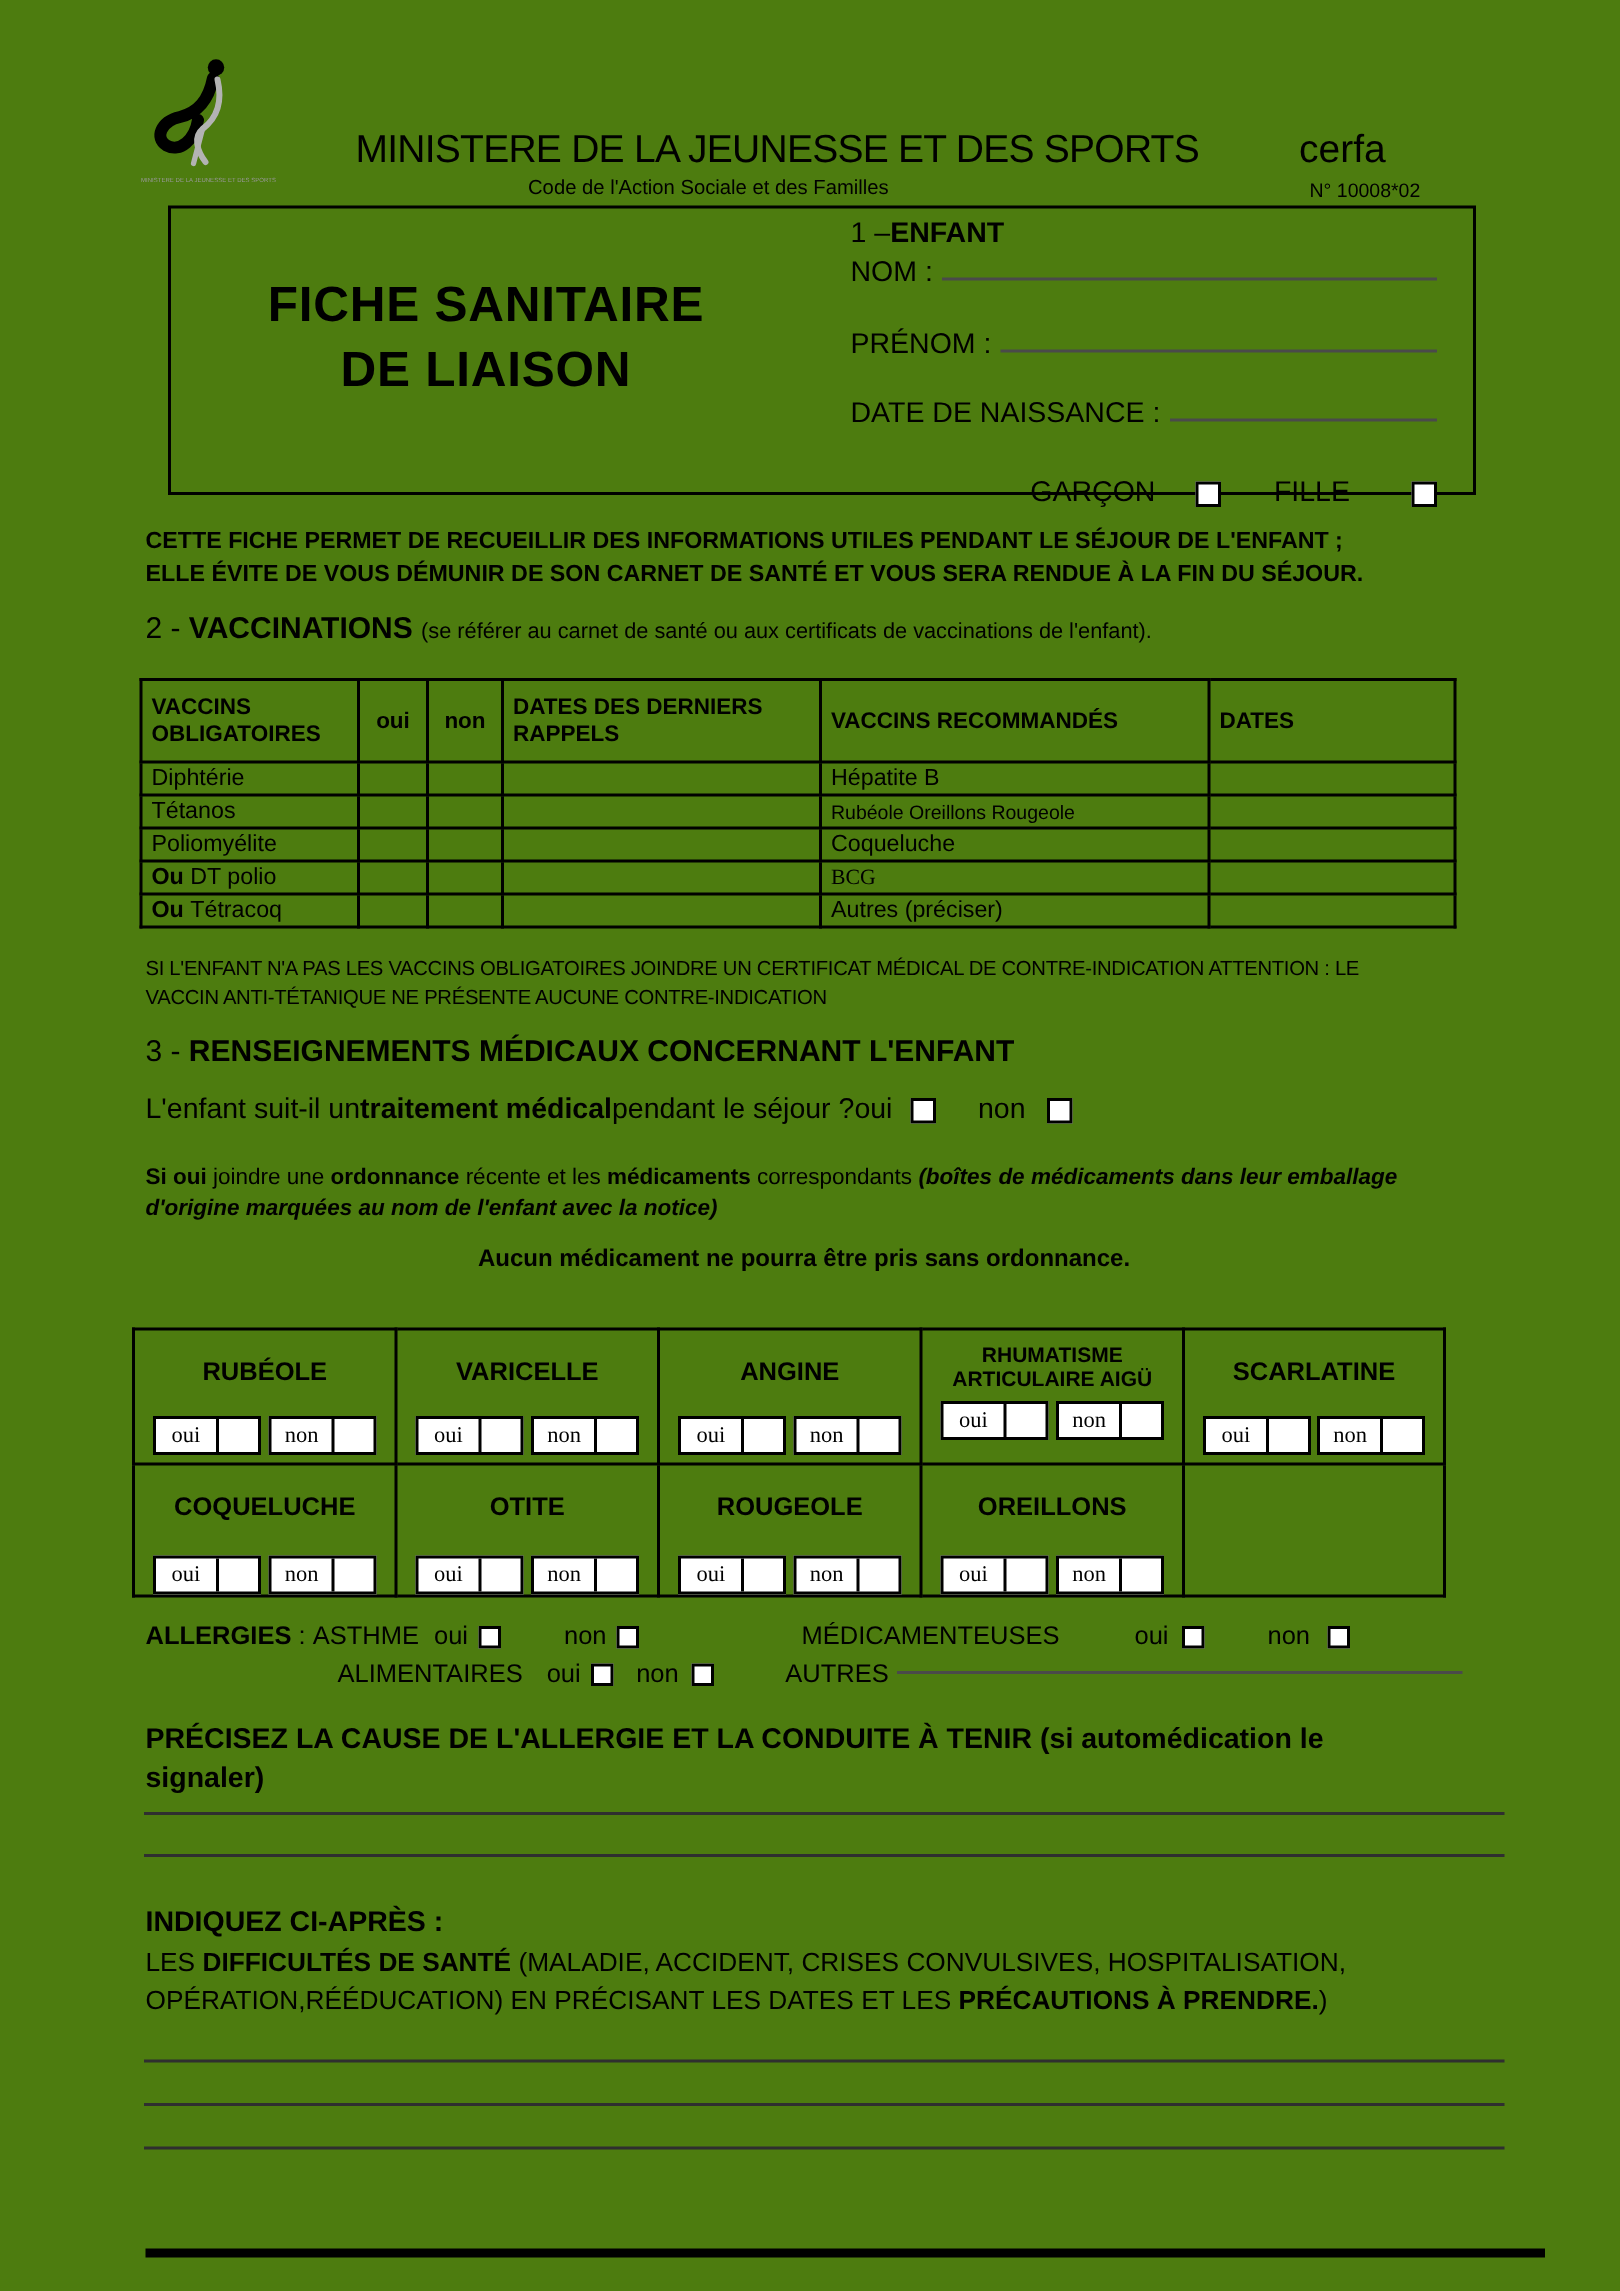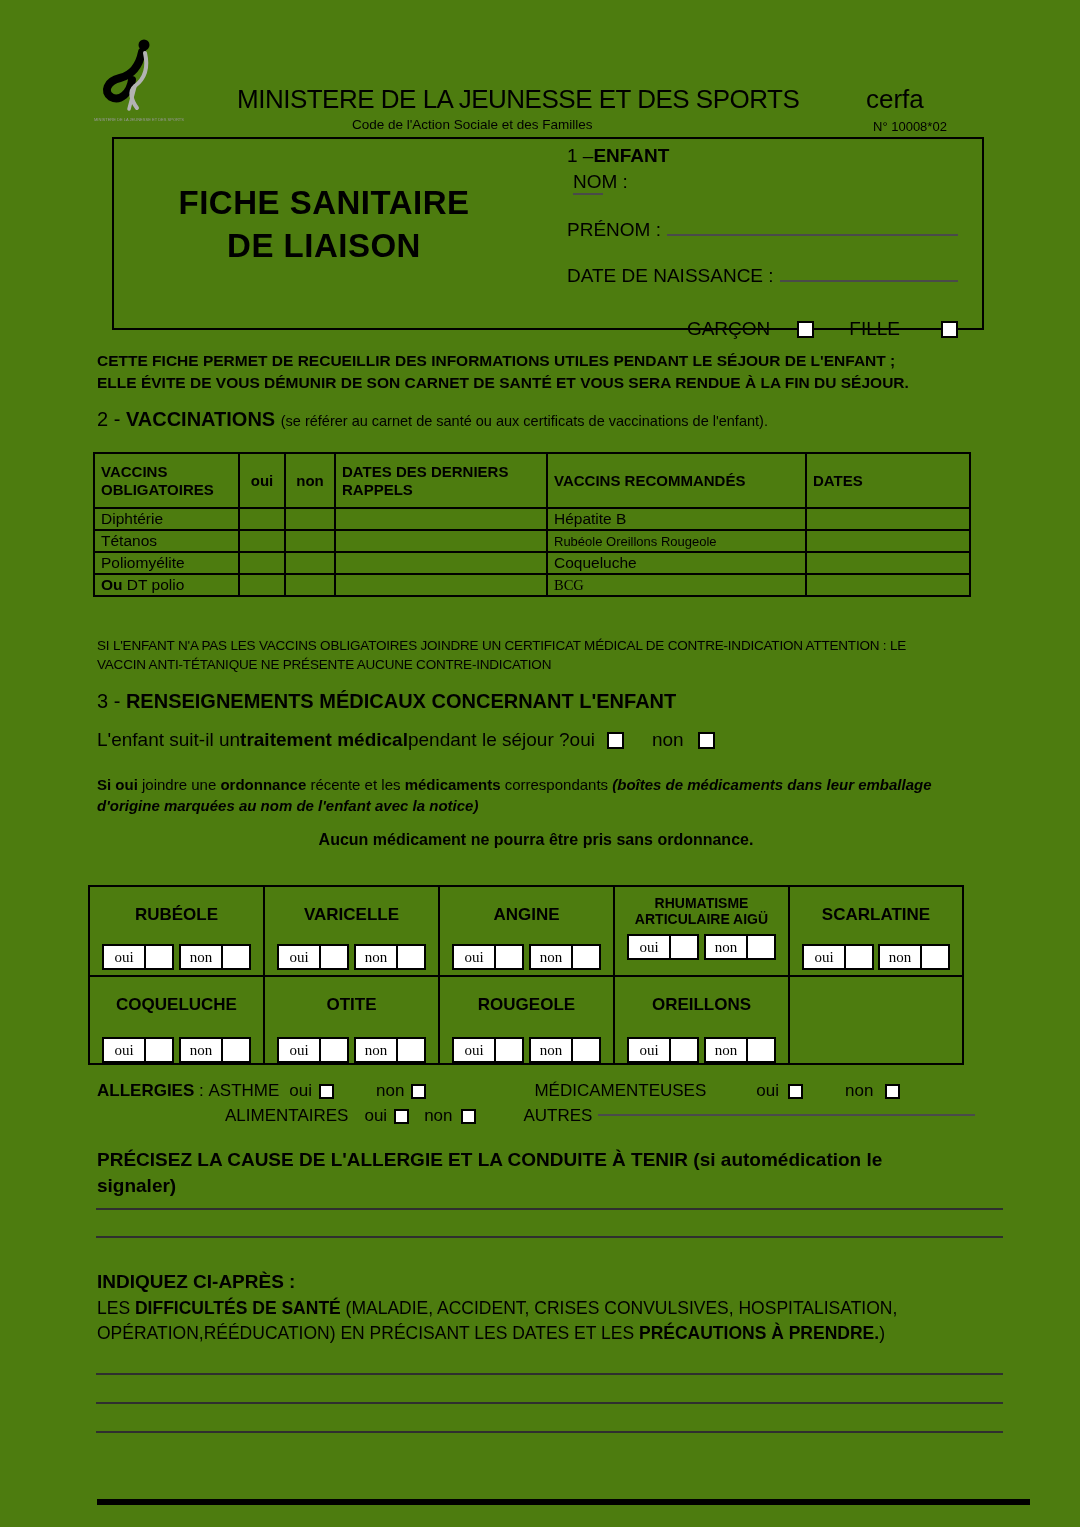--- a/index.html
+++ b/index.html
@@ -83,21 +83,21 @@
     <div class="fiche-title">
       <div>FICHE SANITAIRE</div>
       <div>DE LIAISON</div>
     </div>
 
     <div class="e-row" style="top:6px;">
       <span>1 – </span>
         <span class="b">ENFANT</span>
     </div>
 
-    <div class="e-row" style="top:32px;flex-direction:column;">
+    <div class="e-row" style="top:32px;">
       <span>NOM :</span>
       <span class="uline"></span>
     </div>
 
     <div class="e-row" style="top:80px;">
       <span>PRÉNOM :</span>
       <span class="uline"></span>
     </div>
 
     <div class="e-row" style="top:126px;">
@@ -166,20 +166,28 @@
       <td></td>
     </tr>
     <tr>
       <td><span class="b">Ou </span><span>DT polio</span></td>
       <td></td>
       <td></td>
       <td></td>
       <td class="bcg">BCG</td>
       <td></td>
     </tr>
+    <tr>
+      <td><span class="b">Ou </span><span>Tétracoq</span></td>
+      <td></td>
+      <td></td>
+      <td></td>
+      <td>Autres (préciser)</td>
+      <td></td>
+    </tr>
   </tbody>
     </table>
 
   <div class="abs warn" style="left:97px;top:636px;">
     <div>SI L'ENFANT N'A PAS LES VACCINS OBLIGATOIRES JOINDRE UN CERTIFICAT MÉDICAL DE CONTRE-INDICATION ATTENTION : LE</div>
     <div>VACCIN ANTI-TÉTANIQUE NE PRÉSENTE AUCUNE CONTRE-INDICATION</div>
   </div>
 
   <div class="abs h2" style="left:97px;top:690px;">
     <span>3 - </span><span class="big-b">RENSEIGNEMENTS MÉDICAUX CONCERNANT L'ENFANT</span>

